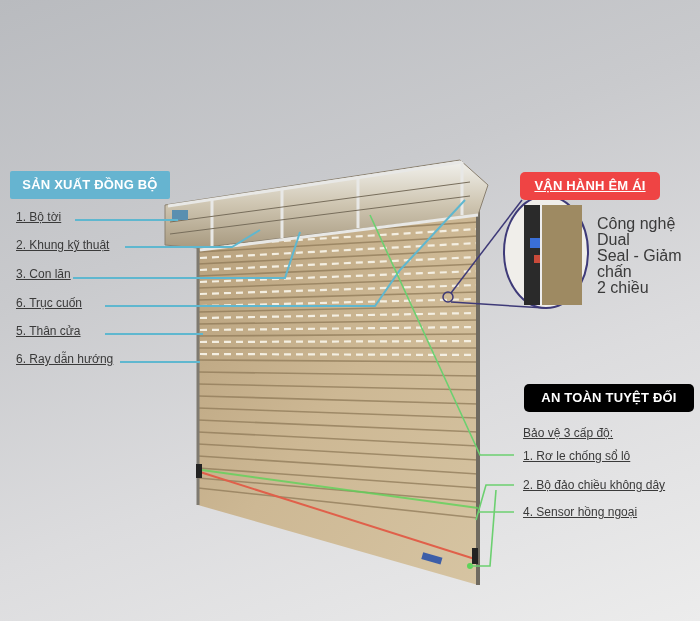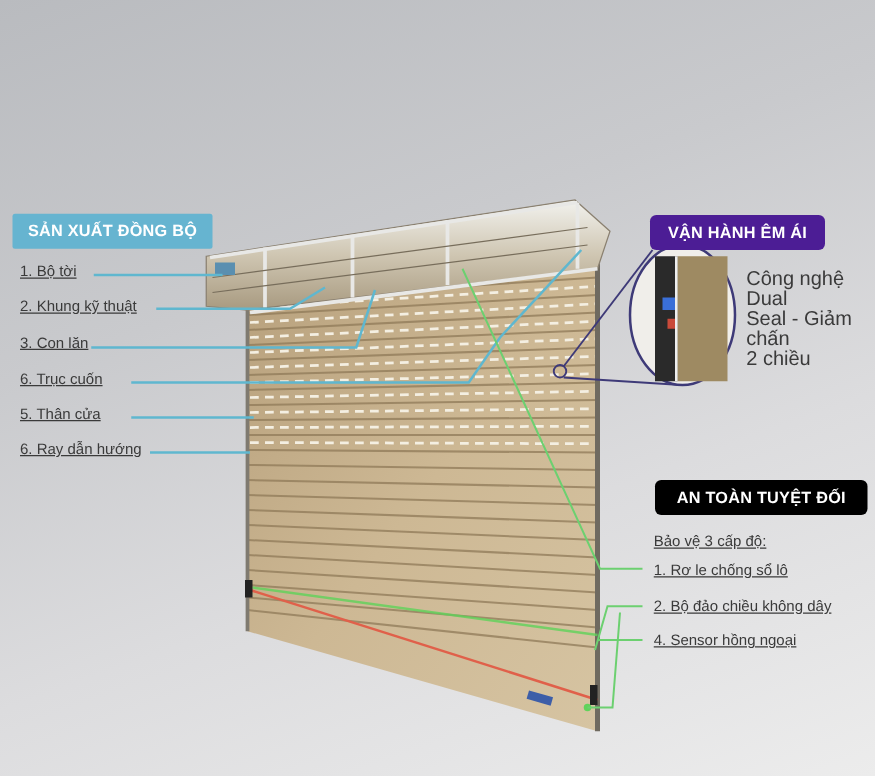--- a/index.html
+++ b/index.html
@@ -10,21 +10,21 @@
   }
   .stage { position:absolute; left:0; top:0; width:700px; height:535px; }
   svg.art { position:absolute; left:0; top:0; }
 
   .badge {
     position:absolute; color:#fff; font-weight:bold; font-size:13px;
     letter-spacing:0.2px; padding:0 10px; line-height:28px; height:28px;
     border-radius:2px; white-space:nowrap;
   }
   .badge-blue { left:10px; top:171px; width:140px; background:#66b4d0; text-align:center; }
-  .badge-purple { left:520px; top:172px; width:120px; background:#4c1d95; border-radius:5px; text-align:center; }
+  .badge-purple { left:520px; top:172px; width:120px; background:#ef4444; border-radius:5px; text-align:center;text-decoration:underline; }
   .badge-green { left:524px; top:384px; width:150px; background:#000000; border-radius:5px; text-align:center; }
 
   .label {
     position:absolute; font-size:12px; color:#3a3a3a; white-space:nowrap;text-decoration:underline;
   }
   .desc {
     position:absolute; font-size:16px; color:#3a3a3a; line-height:16px;
   }
 </style>
 </head>

